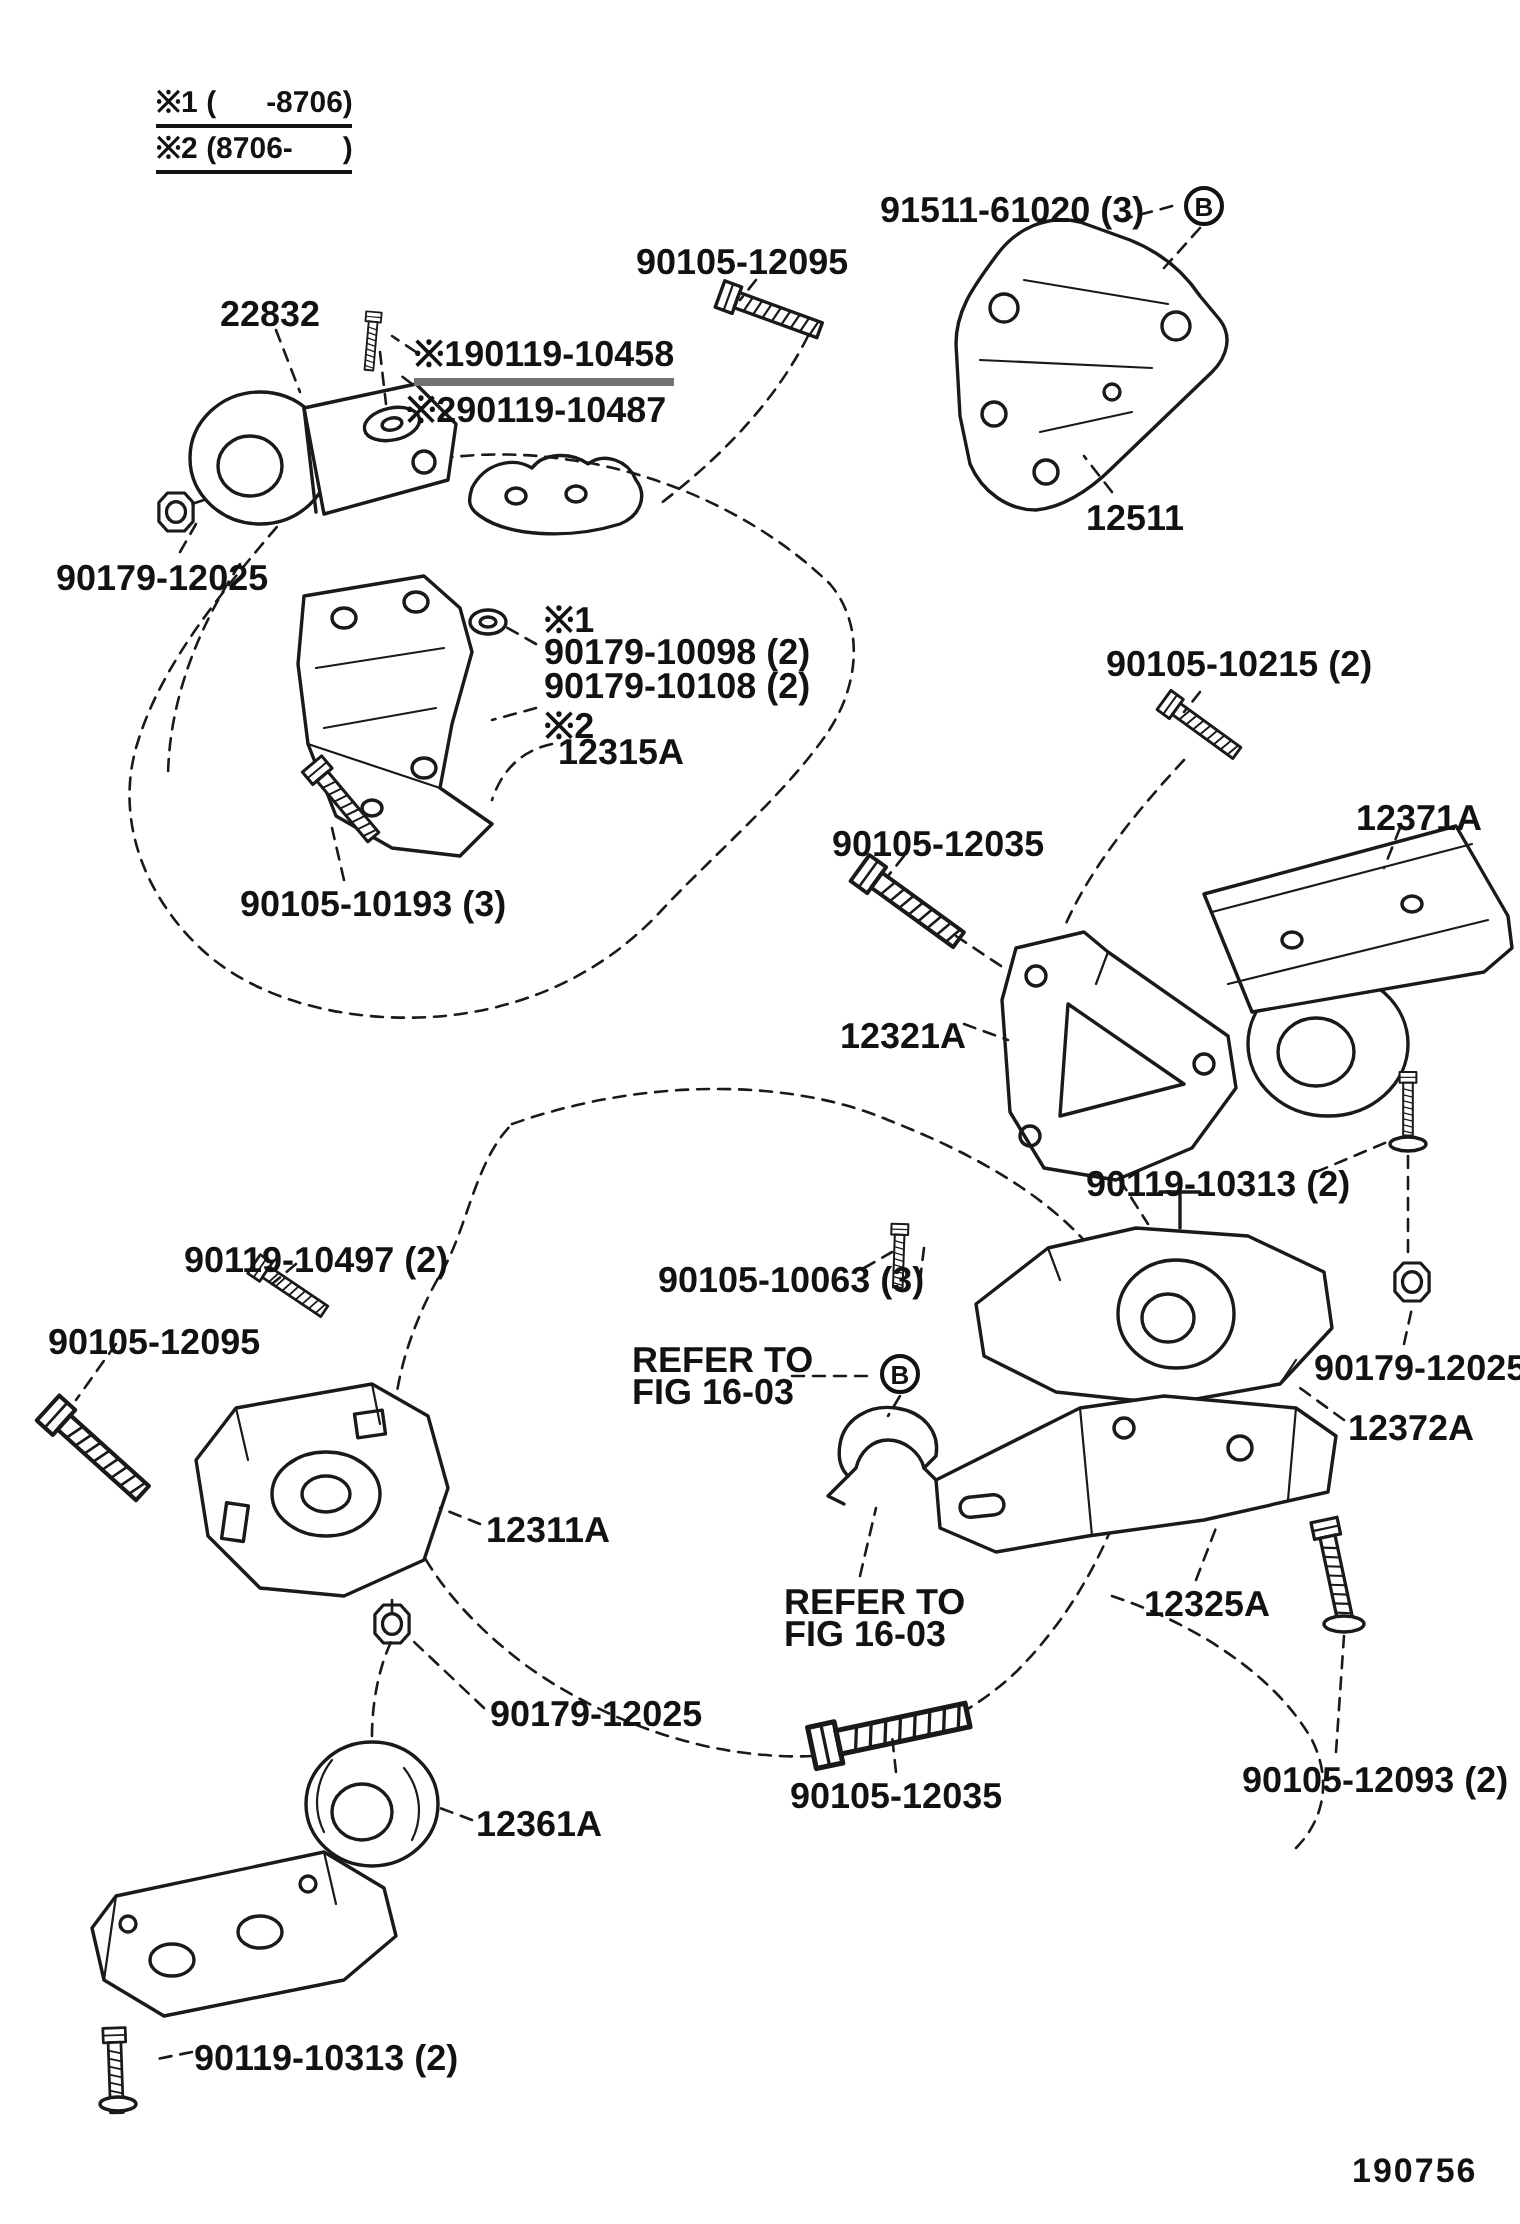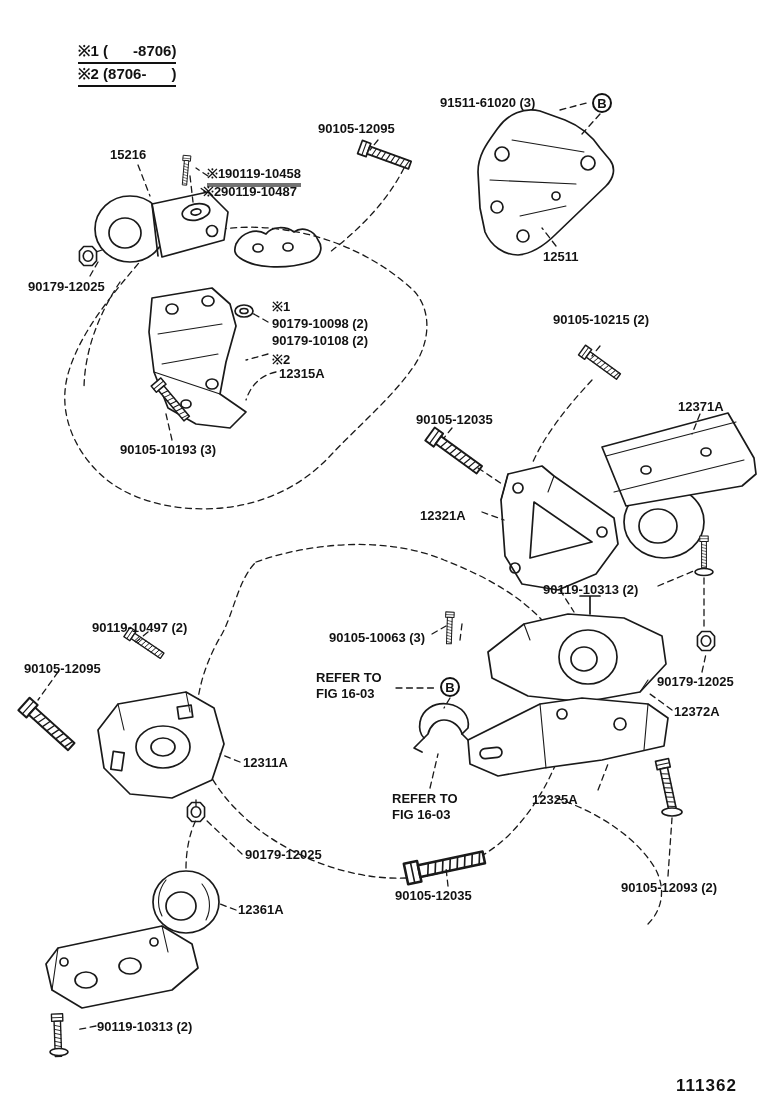--- a/index.html
+++ b/index.html
@@ -1,19 +1,19 @@
 <!DOCTYPE html>
 <html><head>
 <meta charset="utf-8">
 <style>
   * { margin:0; padding:0; box-sizing:border-box; }
   html,body { width:760px; height:1112px; background:#fff; font-family:"Liberation Sans", sans-serif; }
   .canvas { position:relative; width:760px; height:1112px; background:#ffffff; overflow:hidden; }
   svg.linework { position:absolute; left:0; top:0; }
-  .label { position:absolute; font-size:13px; font-weight:700; color:#121212; white-space:pre; letter-spacing:0; }
+  .label { position:absolute; font-size:18px; font-weight:700; color:#121212; white-space:pre; letter-spacing:0; }
   .label.underlined { border-bottom:4px solid #737373; padding-bottom:1px; }
   .note { position:absolute; font-size:15px; font-weight:700; color:#121212; white-space:pre; border-bottom:2px solid #121212; padding-bottom:2px; }
   .bbadge { position:absolute; width:20px; height:20px; border:2px solid #121212; border-radius:50%;
             display:flex; align-items:center; justify-content:center; font-size:13px; font-weight:700; color:#121212; background:#fff; }
   .fig-number { position:absolute; font-size:17px; font-weight:700; color:#121212; letter-spacing:1px; }
   
   .ln { fill:none; stroke:#1a1a1a; stroke-width:1.7; stroke-linecap:round; stroke-linejoin:round; }
   .fillw { fill:#ffffff; }
   .thin { stroke-width:1.1; }
   .dash { fill:none; stroke:#1a1a1a; stroke-width:1.3; stroke-dasharray:6 4.5; stroke-linecap:round; }
@@ -246,48 +246,48 @@
       <path class="dash" d="M96 1026 L76 1030"></path>
     </g>
   </svg>
 
   <div class="note" style="left:78px; top:40px;">※1 (      -8706)</div>
   <div class="note" style="left:78px; top:63px;">※2 (8706-      )</div>
 
   <div class="label" style="left:440px; top:95px;">91511-61020 (3)</div>
   <div class="bbadge" style="left:592px; top:93px;">B</div>
   <div class="label" style="left:318px; top:121px;">90105-12095</div>
-  <div class="label" style="left:110px; top:147px;">15216</div>
+  <div class="label" style="left:110px; top:147px;">22832</div>
   <div class="label underlined" style="left:207px; top:164px;">※190119-10458</div>
-  <div class="label" style="left:203px; top:182px;">※290119-10487</div>
+  <div class="label" style="left:203px; top:192px;">※290119-10487</div>
   <div class="label" style="left:543px; top:249px;">12511</div>
   <div class="label" style="left:28px;  top:279px;">90179-12025</div>
   <div class="label" style="left:272px; top:297px;">※1</div>
   <div class="label" style="left:272px; top:316px;">90179-10098 (2)</div>
   <div class="label" style="left:272px; top:333px;">90179-10108 (2)</div>
   <div class="label" style="left:272px; top:350px;">※2</div>
   <div class="label" style="left:279px; top:366px;">12315A</div>
-  <div class="label" style="left:553px; top:312px;">90105-10215 (2)</div>
+  <div class="label" style="left:553px; top:322px;">90105-10215 (2)</div>
   <div class="label" style="left:678px; top:399px;">12371A</div>
   <div class="label" style="left:416px; top:412px;">90105-12035</div>
   <div class="label" style="left:120px; top:442px;">90105-10193 (3)</div>
   <div class="label" style="left:420px; top:508px;">12321A</div>
   <div class="label" style="left:543px; top:582px;">90119-10313 (2)</div>
   <div class="label" style="left:92px;  top:620px;">90119-10497 (2)</div>
   <div class="label" style="left:298px; top:630px;margin-left:31px;">90105-10063 (3)</div>
   <div class="label" style="left:24px;  top:661px;">90105-12095</div>
   <div class="label" style="left:316px; top:670px;">REFER TO</div>
   <div class="label" style="left:316px; top:686px;">FIG 16-03</div>
   <div class="bbadge" style="left:440px; top:677px;">B</div>
   <div class="label" style="left:657px; top:674px;">90179-12025</div>
   <div class="label" style="left:674px; top:704px;">12372A</div>
   <div class="label" style="left:243px; top:755px;">12311A</div>
-  <div class="label" style="left:532px; top:792px;">12325A</div>
+  <div class="label" style="left:572px; top:792px;">12325A</div>
   <div class="label" style="left:392px; top:791px;">REFER TO</div>
   <div class="label" style="left:392px; top:807px;">FIG 16-03</div>
   <div class="label" style="left:245px; top:847px;">90179-12025</div>
   <div class="label" style="left:395px; top:888px;">90105-12035</div>
   <div class="label" style="left:621px; top:880px;">90105-12093 (2)</div>
   <div class="label" style="left:238px; top:902px;">12361A</div>
   <div class="label" style="left:97px;  top:1019px;">90119-10313 (2)</div>
 
-  <div class="fig-number" style="left:676px; top:1076px;">111362</div>
+  <div class="fig-number" style="left:676px; top:1076px;">190756</div>
 </div>
 
 </body></html>

